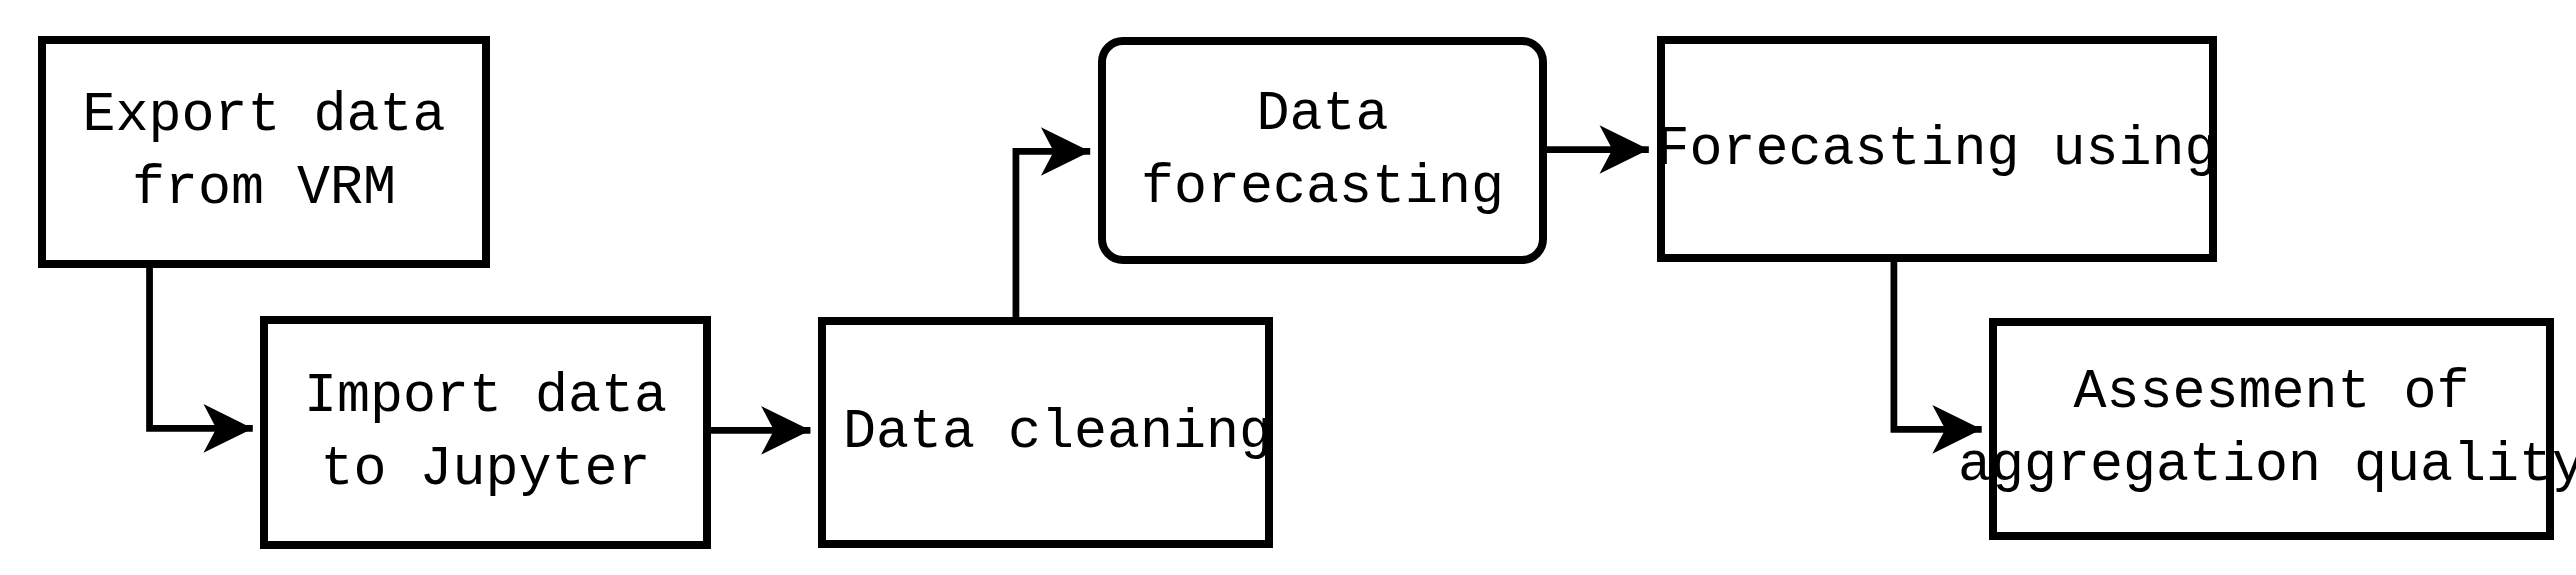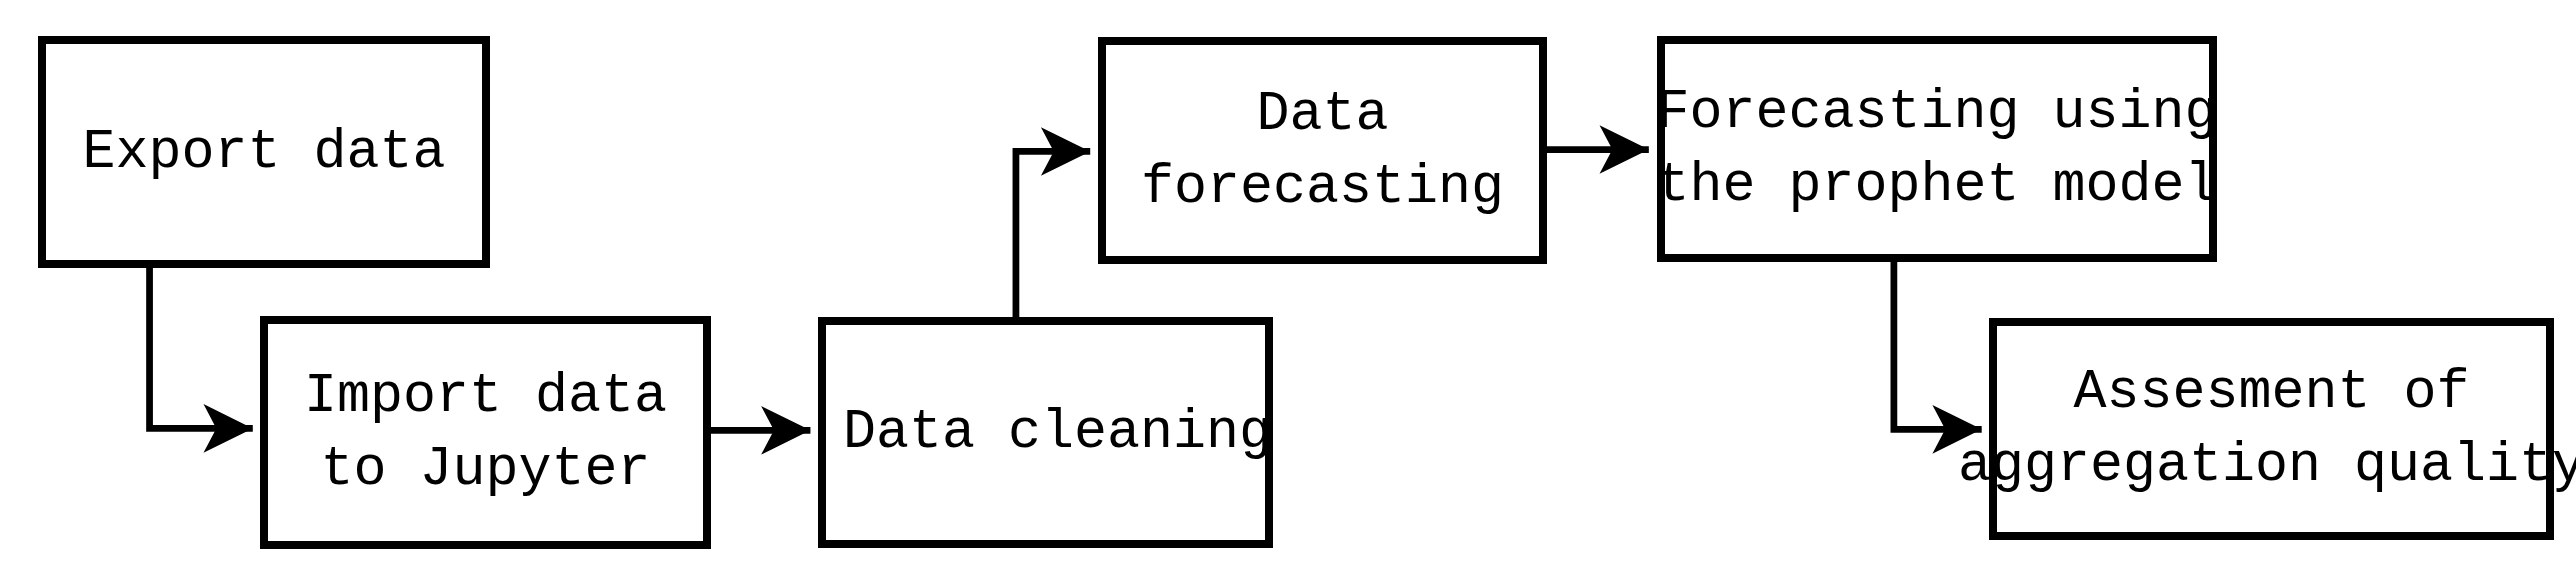--- a/index.html
+++ b/index.html
@@ -37,21 +37,21 @@
     line-height: 73px;
     font-family: Liberation Mono, monospace;
   }
   .flow-box .line {
     white-space: nowrap;
   }
   
   .box-export      { left: 38px;   top: 36px;  width: 452px; height: 232px; }
   .box-import      { left: 260px;  top: 316px; width: 451px; height: 233px; }
   .box-cleaning    { left: 818px;  top: 317px; width: 455px; height: 231px; padding-left: 24px; }
-  .box-aggregation { left: 1098px; top: 37px;  width: 449px; height: 227px; }
+  .box-aggregation { left: 1098px; top: 37px;  width: 449px; height: 227px; border-radius: 25px; }
   .box-forecasting { left: 1657px; top: 36px;  width: 560px; height: 226px; text-align: center; }
   .box-assessment  { left: 1989px; top: 318px; width: 565px; height: 222px; }
   .edge {
     stroke: #000000;
     stroke-width: 7;
     fill: none;
   }
 </style>
 </head>
 <body>
@@ -66,39 +66,39 @@
     </defs>
     <path class="edge" d="M155,275 V444 H262" marker-end="url(#arrowhead)"></path>
     <path class="edge" d="M735,446 H840" marker-end="url(#arrowhead)"></path>
     <path class="edge" d="M1053,331 V157 H1130" marker-end="url(#arrowhead)"></path>
     <path class="edge" d="M1601,155 H1709" marker-end="url(#arrowhead)"></path>
     <path class="edge" d="M1963,269 V445 H2054" marker-end="url(#arrowhead)"></path>
   </svg>
 
   <div class="flow-box box-export">
     <div class="line">Export data</div>
+    <div class="line">from VRM</div>
   </div>
 
   <div class="flow-box box-import">
     <div class="line">Import data</div>
     <div class="line">to Jupyter</div>
   </div>
 
   <div class="flow-box box-cleaning">
     <div class="line">Data cleaning</div>
   </div>
 
   <div class="flow-box box-aggregation">
     <div class="line">Data</div>
     <div class="line">forecasting</div>
   </div>
 
   <div class="flow-box box-forecasting">
     <div class="line">Forecasting using</div>
-    <div class="line">the prophet model</div>
   </div>
 
   <div class="flow-box box-assessment">
     <div class="line">Assesment of</div>
     <div class="line">aggregation quality</div>
   </div>
 
 </div>
 
 

